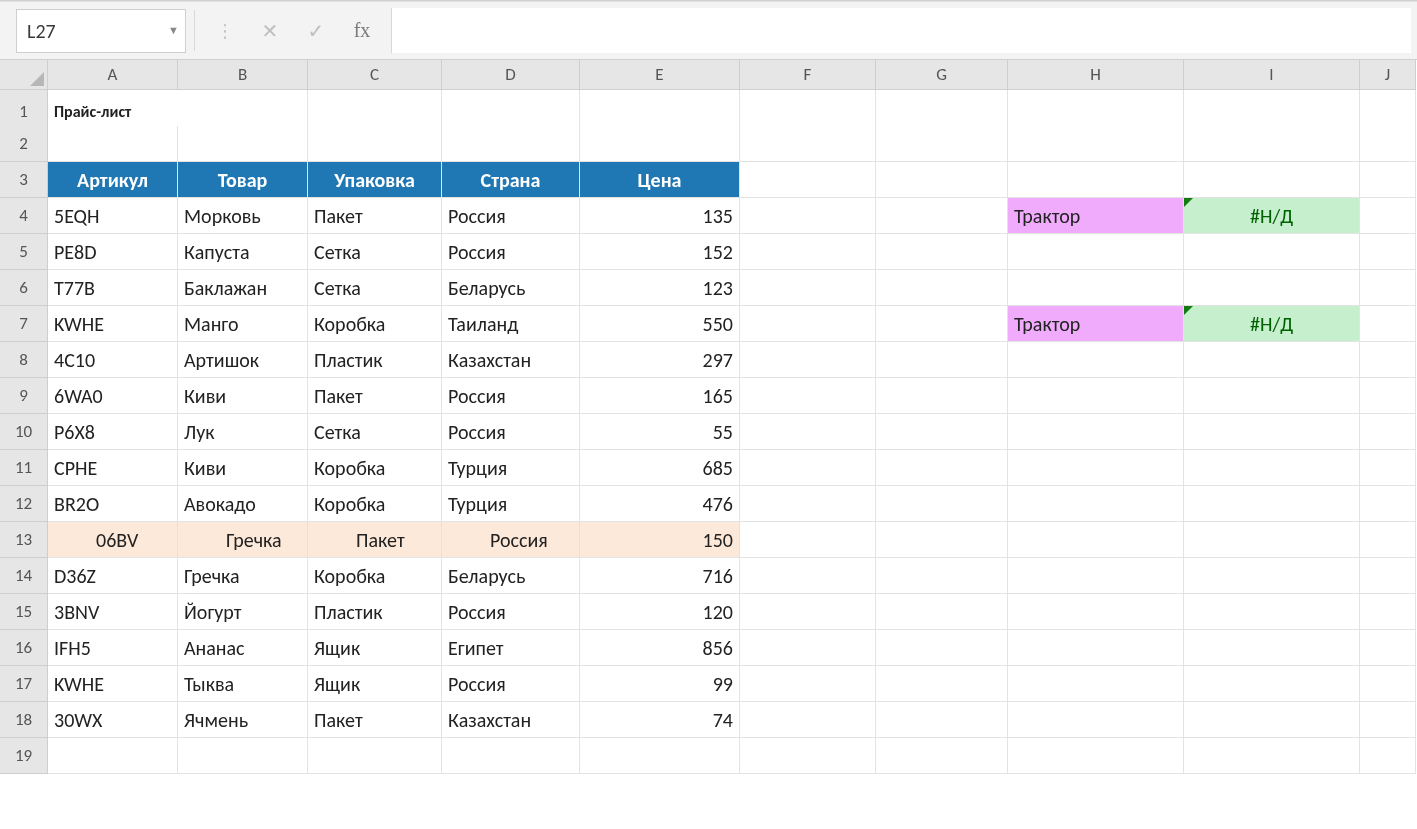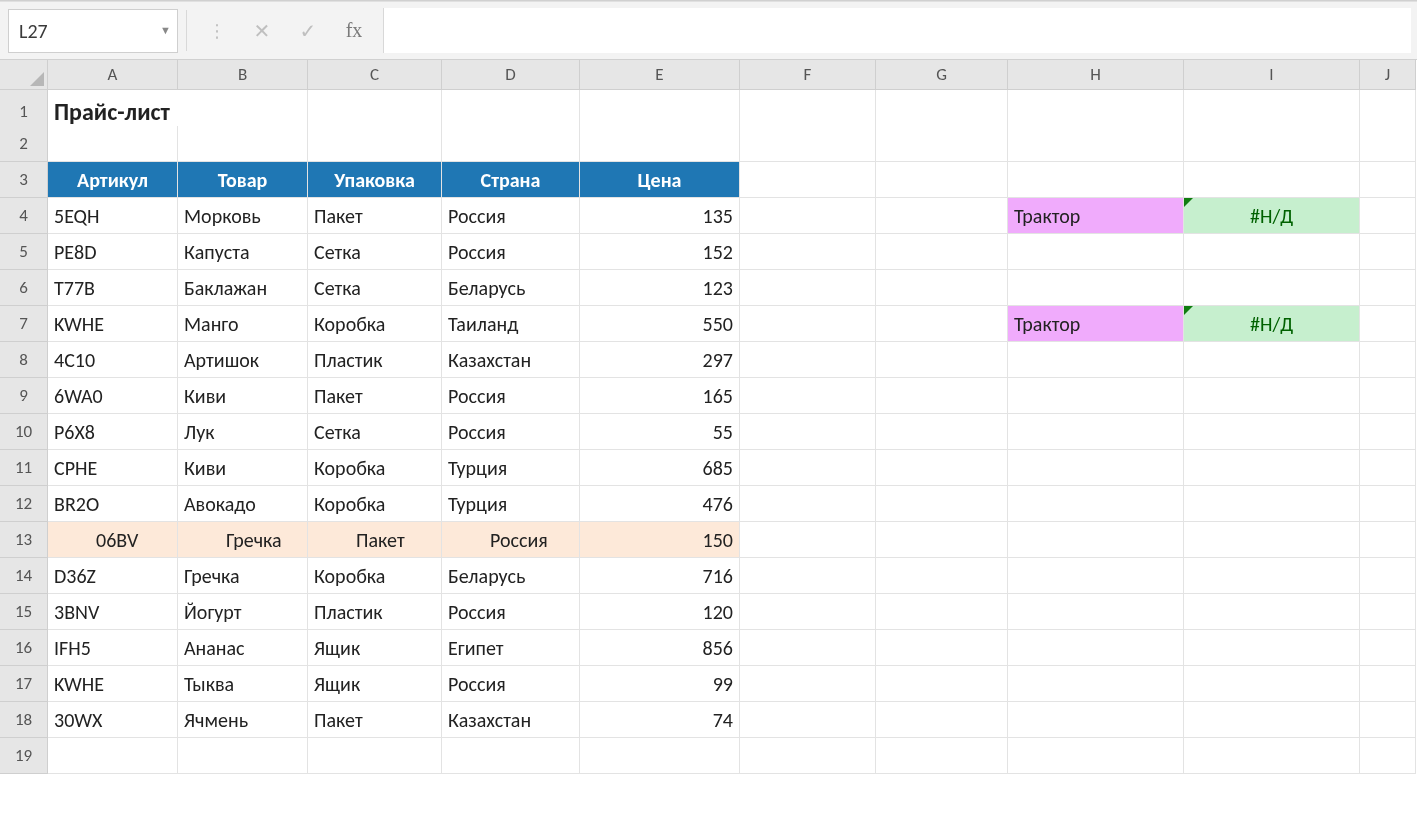--- a/index.html
+++ b/index.html
@@ -15,20 +15,21 @@
     height: 2px;
     background: #e0e0e0;
     border-top: 1px solid #d0d0d0;
   }
   .formula-bar {
     display: flex;
     align-items: stretch;
     height: 58px;
     background: #f3f3f3;
     border-bottom: 1px solid #d0d0d0;
+    padding-left: 8px;
   }
   .name-box-wrap {
     display: flex;
     align-items: center;
     padding: 6px 8px 6px 8px;
   }
   .name-box {
     width: 170px;
     height: 44px;
     background: #fff;
@@ -133,21 +134,21 @@
     font-size: 20px;
     color: #222;
     background: #fff;
     overflow: hidden;
     white-space: nowrap;
   }
   .cell.num { justify-content: flex-end; }
   .cell.center { justify-content: center; }
   .title-cell {
     font-weight: bold;
-    font-size: 24px;
+    font-size: 16px;
   }
   .thead {
     background: #1f77b4;
     color: #fff;
     font-weight: bold;
   }
   .thead.center { justify-content: center; }
   .row-hl { background: #fde9d9; padding-left: 48px; }
   .yellow { background: #f0abfc; }
   .green {

